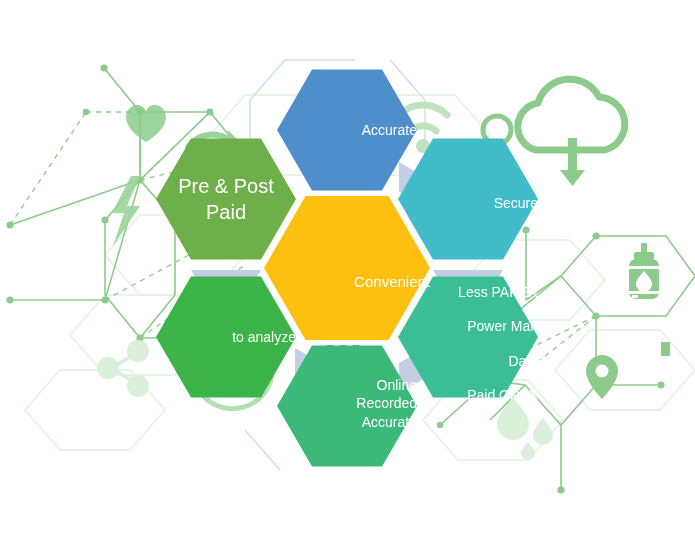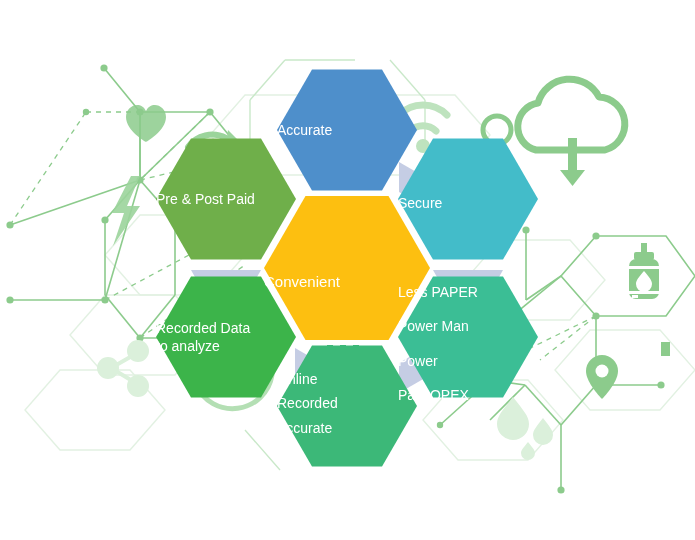--- a/index.html
+++ b/index.html
@@ -29,21 +29,21 @@
 
   .hex-label {
     position: absolute;
     z-index: 3;
     color: #ffffff;
     text-align: center;
     line-height: 1.32;
     pointer-events: none;
     white-space: pre-line;
     display: flex;
-    align-items: flex-start;
+    align-items: flex-end;
     justify-content: center;
     flex-direction: column;
   }
   .hex-label .ln { display: block; }
 </style>
 </head>
 <body>
 
 <div id="canvas">
 
@@ -240,20 +240,20 @@
         <polygon points="277.0,406.0 312.0,345.4 382.0,345.4 417.0,406.0 382.0,466.6 312.0,466.6" fill="#3CB878"></polygon>
         <polygon points="156.0,337.0 191.0,276.4 261.0,276.4 296.0,337.0 261.0,397.6 191.0,397.6" fill="#3CB44A"></polygon>
         <polygon points="156.0,199.0 191.0,138.4 261.0,138.4 296.0,199.0 261.0,259.6 191.0,259.6" fill="#6FAF4A"></polygon>
         <polygon points="264.0,268.0 305.5,196.1 388.5,196.1 430.0,268.0 388.5,339.9 305.5,339.9" fill="#FDBF10"></polygon>
       </g>
   </svg>
 
   <div id="labels">
       <div class="hex-label" style="left: 277px; top: 69.38px; width: 140px; height: 121.24px; font-size: 14px;"><span class="ln">Accurate</span></div>
       <div class="hex-label" style="left: 398px; top: 138.38px; width: 140px; height: 129px; font-size: 14px;"><span class="ln">Secure</span></div>
-      <div class="hex-label" style="left: 398px; top: 276.38px; width: 140px; height: 135px; font-size: 14px; gap: 16px;"><span class="ln">Less PAPER</span><span class="ln">Power Man</span><span class="ln">Power</span><span class="ln">Paid OPEX</span></div>
-      <div class="hex-label" style="left: 277px; top: 345.38px; width: 140px; height: 116px; font-size: 14px; gap: 6px;"><span class="ln">Online</span><span class="ln">Recorded</span><span class="ln">Accurate</span></div>
-      <div class="hex-label" style="left: 156px; top: 276.38px; width: 140px; height: 121.24px; font-size: 14px;"><span class="ln">Recorded Data</span><span class="ln">to analyze</span></div>
-      <div class="hex-label" style="left: 156px; top: 138.38px; width: 140px; height: 121.24px; font-size: 14px;"><span class="ln">Pre &amp; Post Paid</span></div>
+      <div class="hex-label" style="left: 398px; top: 276.38px; width: 140px; height: 135px; font-size: 14px; gap: 16px;"><span class="ln">Less PAPER</span><span class="ln">Power Man</span><span class="ln">Data</span><span class="ln">Paid OPEX</span></div>
+      <div class="hex-label" style="left: 277px; top: 345.38px; width: 140px; height: 116px; font-size: 14px;"><span class="ln">Online</span><span class="ln">Recorded</span><span class="ln">Accurate</span></div>
+      <div class="hex-label" style="left: 156px; top: 276.38px; width: 140px; height: 121.24px; font-size: 14px;"><span class="ln">to analyze</span></div>
+      <div class="hex-label" style="left: 156px; top: 138.38px; width: 140px; height: 121.24px; font-size: 20px;"><span class="ln">Pre &amp; Post Paid</span></div>
       <div class="hex-label" style="left: 264px; top: 210px; width: 166px; height: 143.756px; font-size: 15px;"><span class="ln">Convenient</span></div>
     </div>
 
 </div>
 
 </body></html>

